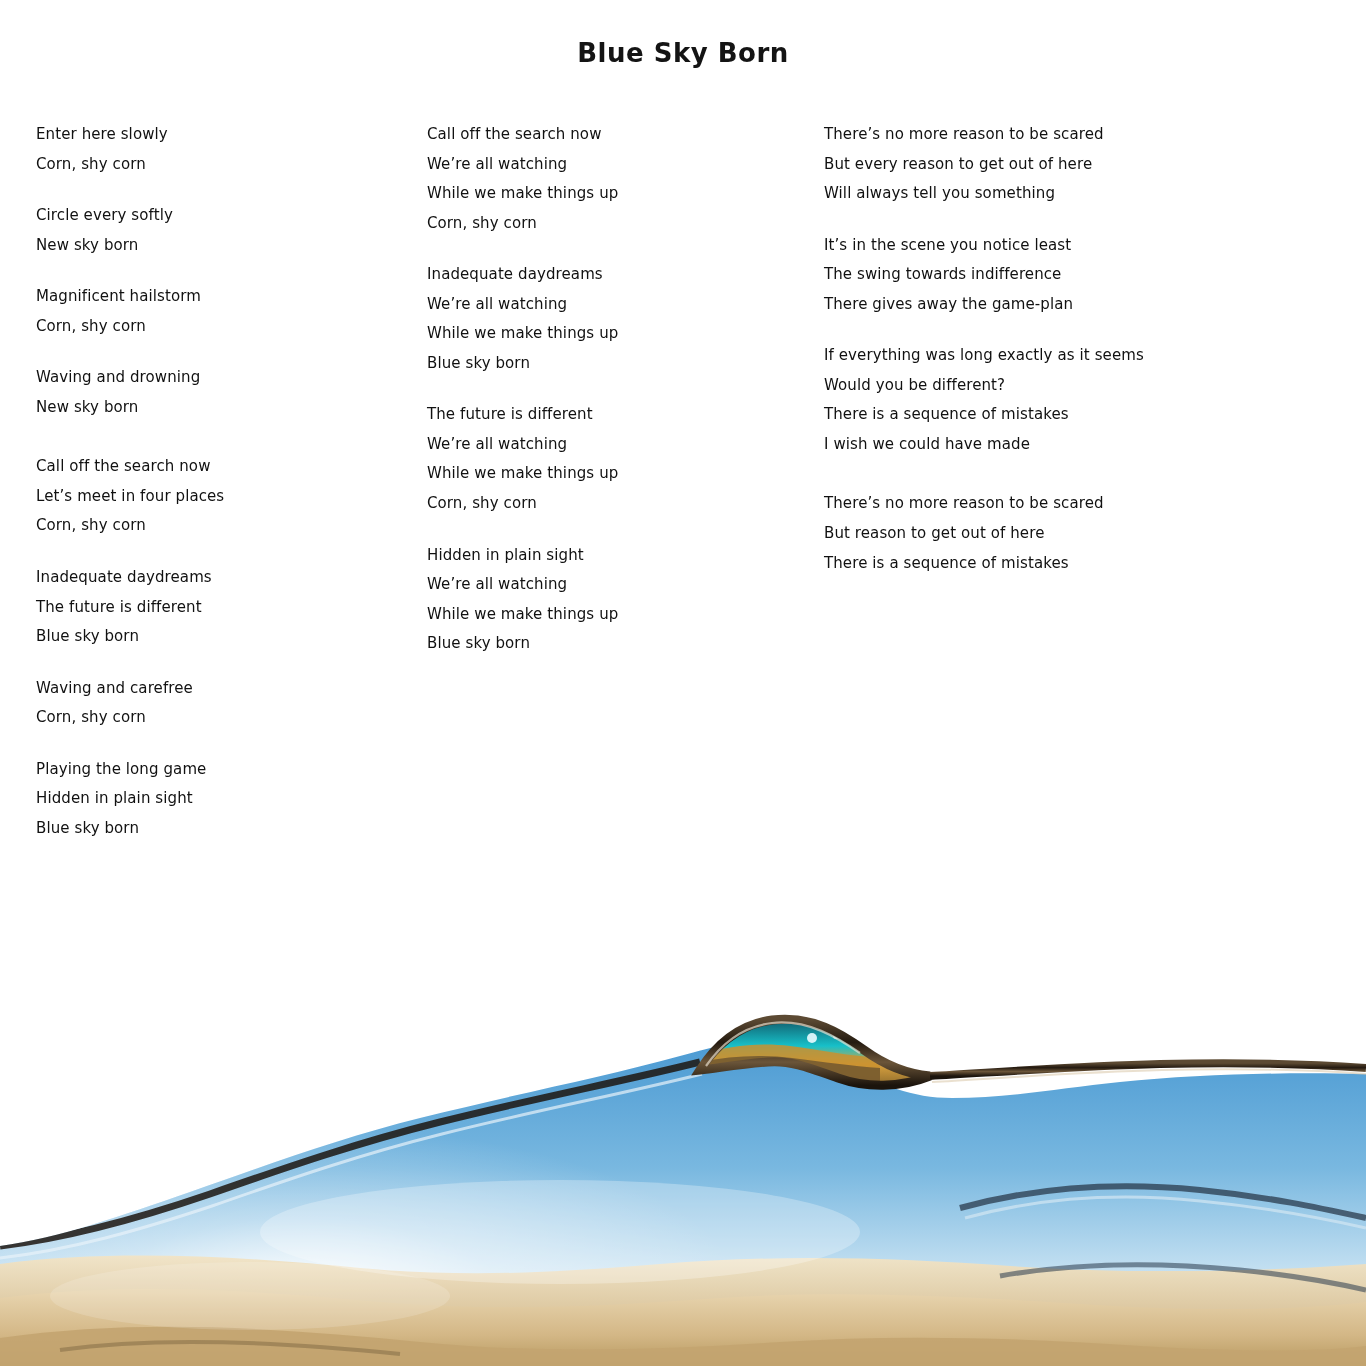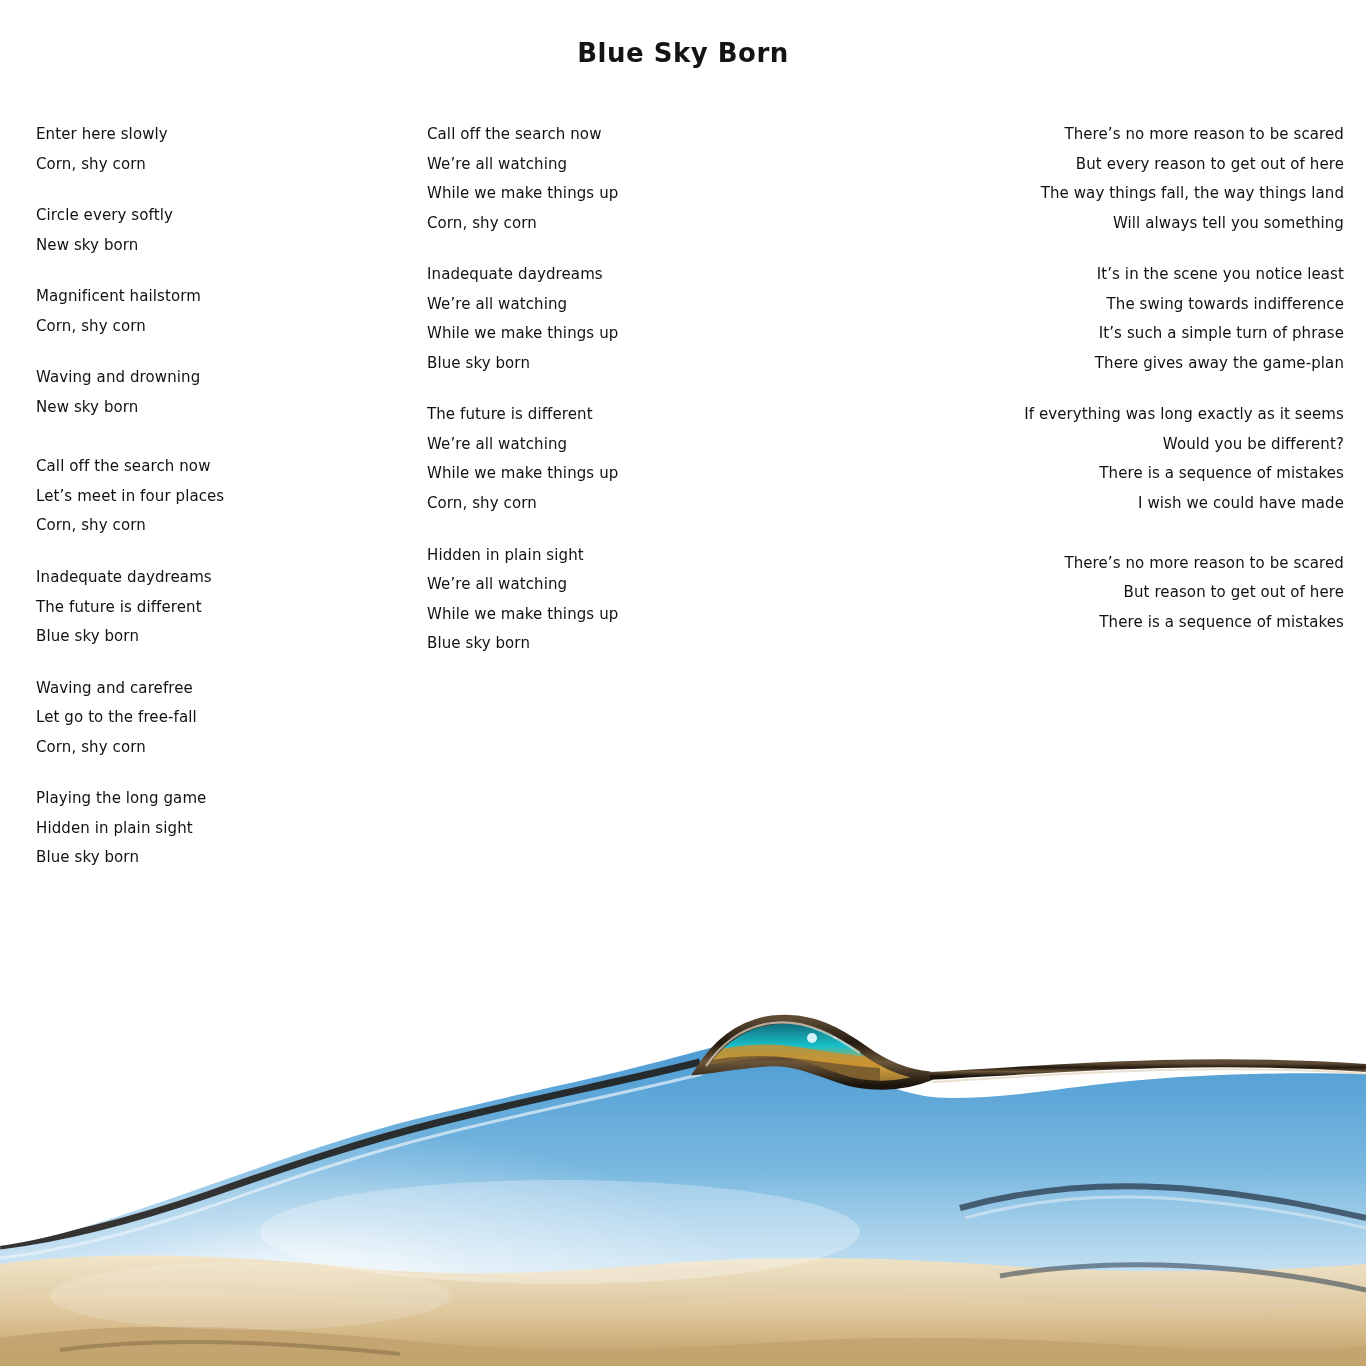--- a/index.html
+++ b/index.html
@@ -40,21 +40,21 @@
     left: 0;
     width: 1366px;
   }
 
   .column {
     position: absolute;
     top: 0;
   }
   .col-1 { left: 36px;  width: 350px; }
   .col-2 { left: 427px; width: 360px; }
-  .col-3 { left: 824px; width: 520px; text-align: right; }
+  .col-3 { left: 824px; width: 520px; }
 
   .stanza {
     margin-bottom: 22px;
   }
   .stanza.gap-before {
     margin-top: 30px;
   }
   .line {
     font-family: "DejaVu Sans", sans-serif;
     font-size: 15px;
@@ -106,21 +106,20 @@
           <div class="line">Let’s meet in four places</div>
           <div class="line">Corn, shy corn</div>
         </div>
         <div class="stanza">
           <div class="line">Inadequate daydreams</div>
           <div class="line">The future is different</div>
           <div class="line">Blue sky born</div>
         </div>
         <div class="stanza">
           <div class="line">Waving and carefree</div>
-          <div class="line">Let go to the free-fall</div>
           <div class="line">Corn, shy corn</div>
         </div>
         <div class="stanza">
           <div class="line">Playing the long game</div>
           <div class="line">Hidden in plain sight</div>
           <div class="line">Blue sky born</div>
         </div>
       </div>
     <div class="column col-2">
         <div class="stanza">
@@ -145,27 +144,25 @@
           <div class="line">Hidden in plain sight</div>
           <div class="line">We’re all watching</div>
           <div class="line">While we make things up</div>
           <div class="line">Blue sky born</div>
         </div>
       </div>
     <div class="column col-3">
         <div class="stanza">
           <div class="line">There’s no more reason to be scared</div>
           <div class="line">But every reason to get out of here</div>
-          <div class="line">The way things fall, the way things land</div>
           <div class="line">Will always tell you something</div>
         </div>
         <div class="stanza">
           <div class="line">It’s in the scene you notice least</div>
           <div class="line">The swing towards indifference</div>
-          <div class="line">It’s such a simple turn of phrase</div>
           <div class="line">There gives away the game-plan</div>
         </div>
         <div class="stanza">
           <div class="line">If everything was long exactly as it seems</div>
           <div class="line">Would you be different?</div>
           <div class="line">There is a sequence of mistakes</div>
           <div class="line">I wish we could have made</div>
         </div>
         <div class="stanza gap-before">
           <div class="line">There’s no more reason to be scared</div>

